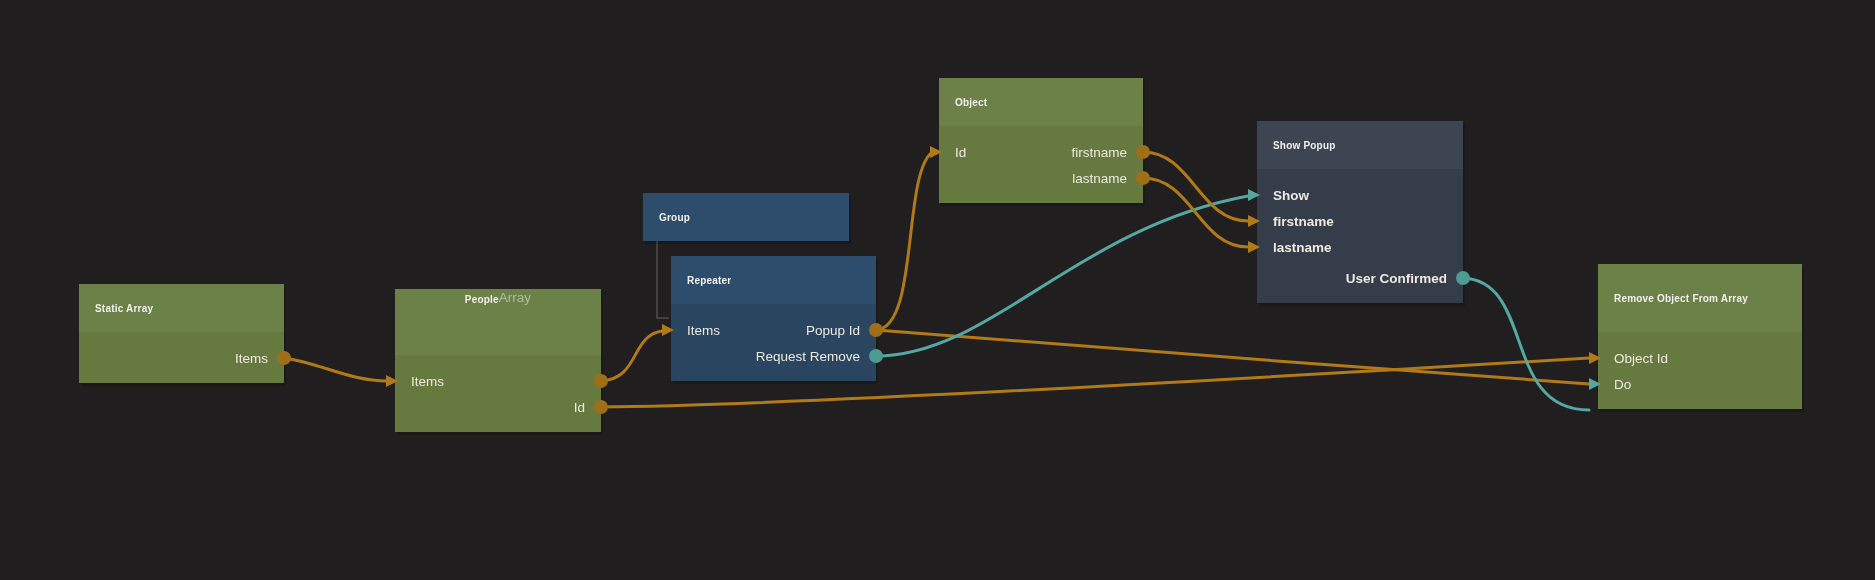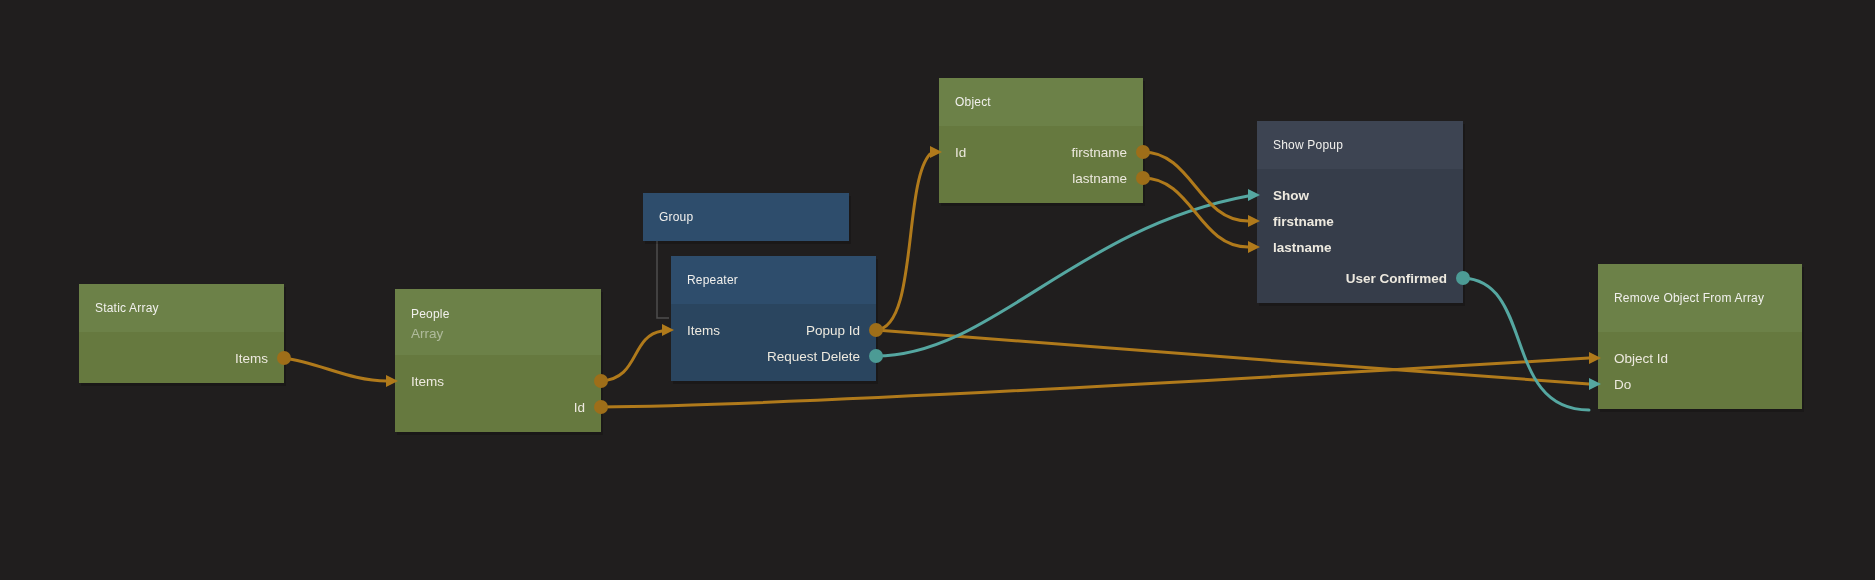--- a/index.html
+++ b/index.html
@@ -10,23 +10,23 @@
     -webkit-font-smoothing:antialiased;
   }
   svg.wires{position:absolute;left:0;top:0;z-index:0;display:block;}
   .wire{fill:none;stroke-width:3;stroke-linecap:round;}
   .wire.orange{stroke:var(--orange,#B07A1B);}
   .wire.teal{stroke:var(--teal,#55A7A1);}
   .hier{fill:none;stroke:var(--hierarchy-line,#4E4E4E);stroke-width:1.5;}
 
   .node{position:absolute;z-index:1;box-shadow:2px 3px 0 rgba(0,0,0,0.18);}
   .hd{display:flex;align-items:center;height:48px;padding:0 16px;box-sizing:border-box;}
-  .hd.hd2{height:66px;flex-direction:column;align-items:flex-start;justify-content:center;}
+  .hd.hd2{height:66px;flex-direction:row;align-items:flex-start;justify-content:center;}
   .hd.hd3{height:68px;}
-  .title{font-size:12px;font-weight:400;color:#F1F0ED;letter-spacing:.2px;line-height:21px;}
+  .title{font-size:10px;font-weight:700;color:#F1F0ED;letter-spacing:.2px;line-height:21px;}
   .subtitle{font-size:13.5px;color:rgba(255,255,255,.45);margin-top:1px;}
   .bd{padding:13px 0 12px;}
   .row{position:relative;display:flex;align-items:center;height:26px;padding:0 16px;}
   .row.gap{margin-top:5px;text-align:right;}
   .pl{font-size:13.5px;color:#EDE9DF;}
   .pr{font-size:13.5px;color:#EDE9DF;margin-left:auto;}
 
   .green .hd{background:var(--green-header,#6C8148);}
   .green .bd{background:var(--green-body,#66793F);}
   .blue .hd{background:var(--blue-header,#2E4D6C);}
@@ -102,21 +102,21 @@
       <span class="title">Repeater</span>
     </div>
     <div class="bd">
       <div class="row">
         <span class="arrow orange"></span>
         <span class="pl">Items</span>
         <span class="pr">Popup Id</span>
         <span class="dot orange"></span>
       </div>
       <div class="row">
-        <span class="pr">Request Delete</span>
+        <span class="pr">Request Remove</span>
         <span class="dot teal"></span>
       </div>
     </div>
   </div>
 
   <div class="node green" style="left:939px;top:78px;width:204px">
     <div class="hd">
       <span class="title">Object</span>
     </div>
     <div class="bd">

